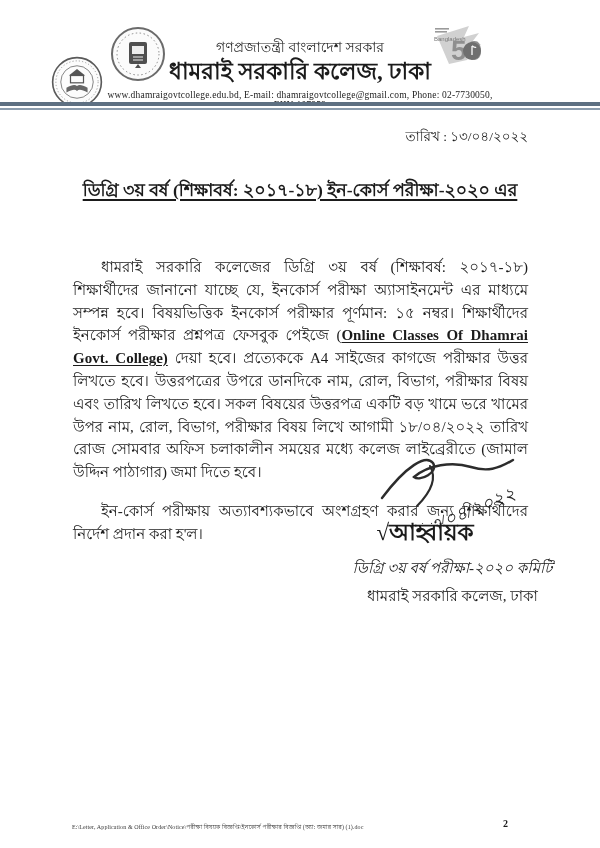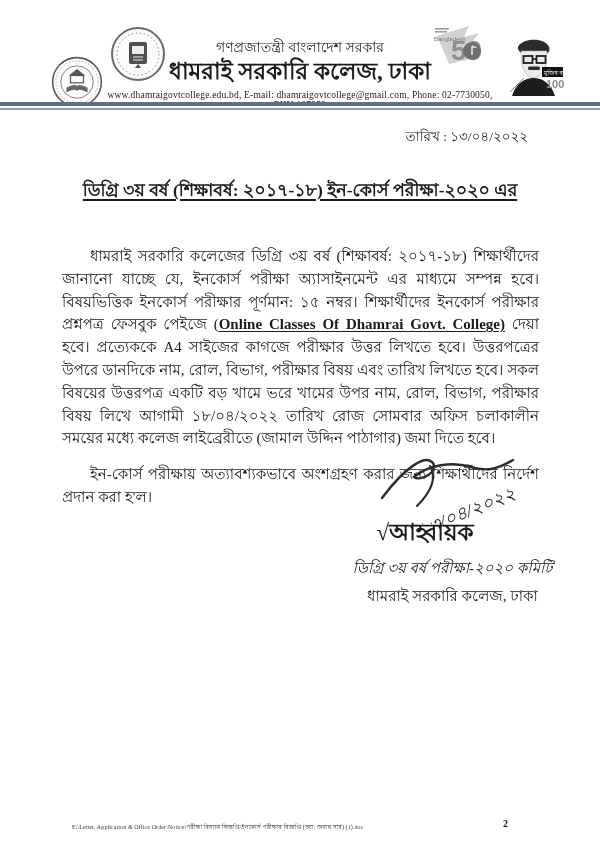--- a/index.html
+++ b/index.html
@@ -34,21 +34,21 @@
   .title-block{
     position:absolute;top:176px;left:0;width:600px;text-align:center;
     font-weight:bold;font-size:17.5px;line-height:28px;
   }
   .title-block .tline{text-decoration:underline;text-underline-offset:3px;text-decoration-thickness:1.5px;}
   
   .body-text{
     position:absolute;top:240px;left:57px;width:487px;
     font-size:15px;line-height:22.8px;text-align:justify;
   }
-  .body-text p{margin:5px;text-indent:28px;}
+  .body-text p{margin:16px;text-indent:28px;}
   .body-text p + p{margin-top:13px;}
   .fb-page{font-weight:bold;text-decoration:underline;text-underline-offset:2px;font-family:"Liberation Serif",serif;}
   
   .signature-block{position:absolute;top:452px;left:335px;width:235px;text-align:center;}
   .sig-scribble{display:block;margin:0 0 0 35px;}
   .sig-role{font-size:23px;font-weight:bold;margin-top:-10px;padding-right:55px;}
   .sig-check{font-weight:bold;}
   .sig-committee{font-size:15px;margin-top:3px;font-style:italic;}
   .sig-college{font-size:15px;margin-top:3px;}
   
@@ -95,35 +95,20 @@
         <path d="M6,12 L38,2 L33,13 L48,9 L38,22 L50,20 L36,36 L18,40 Z" fill="#c9c9c9" opacity="0.85"></path>
         <rect x="4" y="4" width="14" height="1.6" fill="#9a9a9a"></rect>
         <rect x="4" y="7" width="12" height="1.6" fill="#9a9a9a"></rect>
         <text x="3" y="17" font-size="6" fill="#777" font-family="Liberation Sans, sans-serif">Bangladesh</text>
         <text x="20" y="36" font-size="28" font-weight="bold" fill="#8f8f8f" font-family="Liberation Sans, sans-serif">50</text>
         <circle cx="41" cy="27" r="9" fill="#6f6f6f"></circle>
         <path d="M41,22 L41,31 M41,22 C43,23 44,24 45,23" stroke="#f2f2f2" stroke-width="1.4" fill="none"></path>
       </svg>
     </span>
 
-    <span class="logo-mujib">
-      <svg width="62" height="60" viewBox="0 0 62 60">
-        <path d="M17,9 C24,2 40,2 46,9 C48,12 48,15 46,17 L19,17 C16,14 15,12 17,9 Z" fill="#2b2b2b"></path>
-        <path d="M19,15 L45,15 L44,29 C41,38 36,42 31.5,42 C27,42 22,37 20,29 Z" fill="#ececec" stroke="#a9a9a9" stroke-width="0.6"></path>
-        <rect x="21.5" y="20" width="9" height="7" fill="none" stroke="#1f1f1f" stroke-width="1.8"></rect>
-        <rect x="34.5" y="20" width="9" height="7" fill="none" stroke="#1f1f1f" stroke-width="1.8"></rect>
-        <line x1="30.5" y1="23" x2="34.5" y2="23" stroke="#1f1f1f" stroke-width="1.5"></line>
-        <rect x="26" y="30.5" width="12" height="3.6" rx="1.6" fill="#2b2b2b"></rect>
-        <path d="M10,60 C14,47 23,42 31.5,42 C40,42 49,47 53,60 Z" fill="#1d1d1d"></path>
-        <path d="M8,56 L22,42" stroke="#777" stroke-width="1"></path>
-        <rect x="40" y="31" width="21" height="10" fill="#111"></rect>
-        <text x="42" y="38.5" font-size="6" fill="#ffffff" font-family="Liberation Sans, sans-serif">মুজিব বর্ষ</text>
-        <text x="44" y="52" font-size="11" font-weight="bold" fill="#8a8a8a" font-family="Liberation Sans, sans-serif">100</text>
-      </svg>
-    </span>
 
     <div class="header-rule">
       <div class="rule-thick"></div>
       <div class="rule-gap"></div>
       <div class="rule-thin"></div>
     </div>
   </div>
 
   <div class="date-line">তারিখ : ১৩/০৪/২০২২</div>
 

